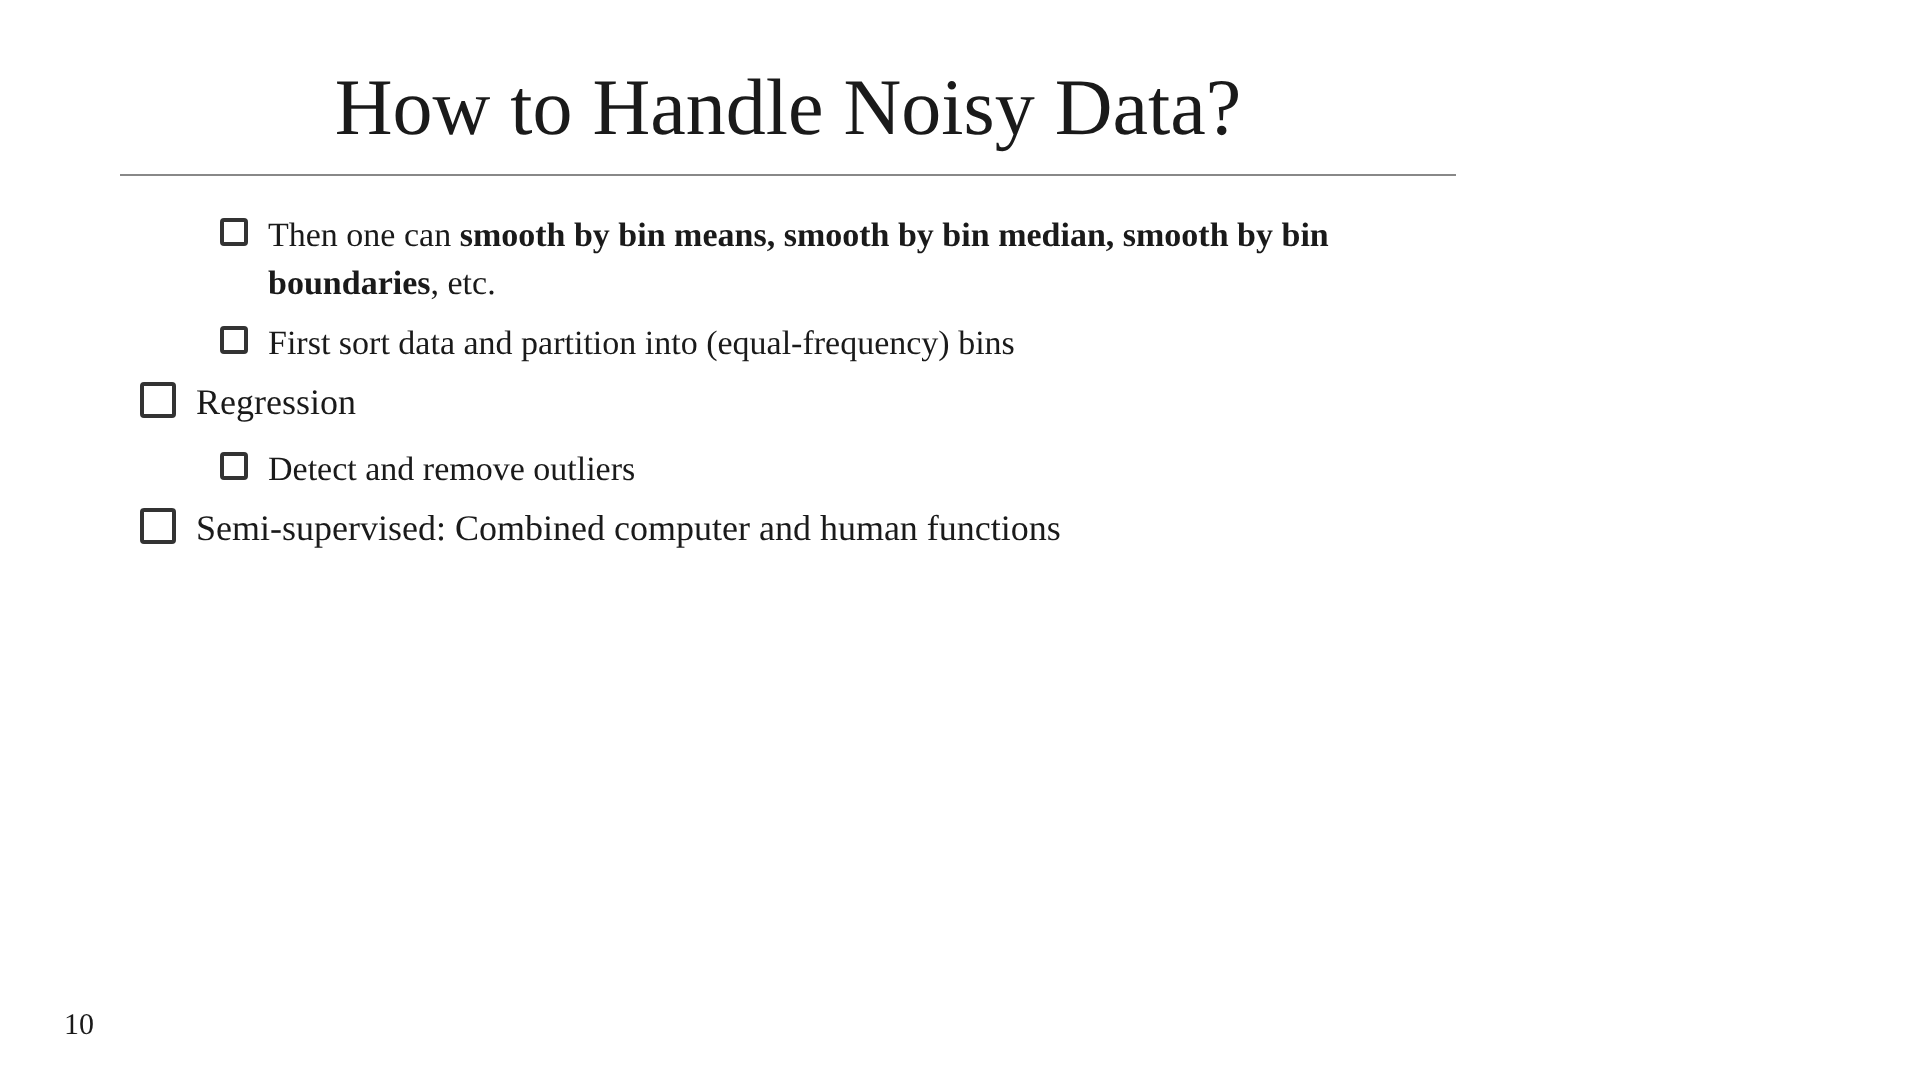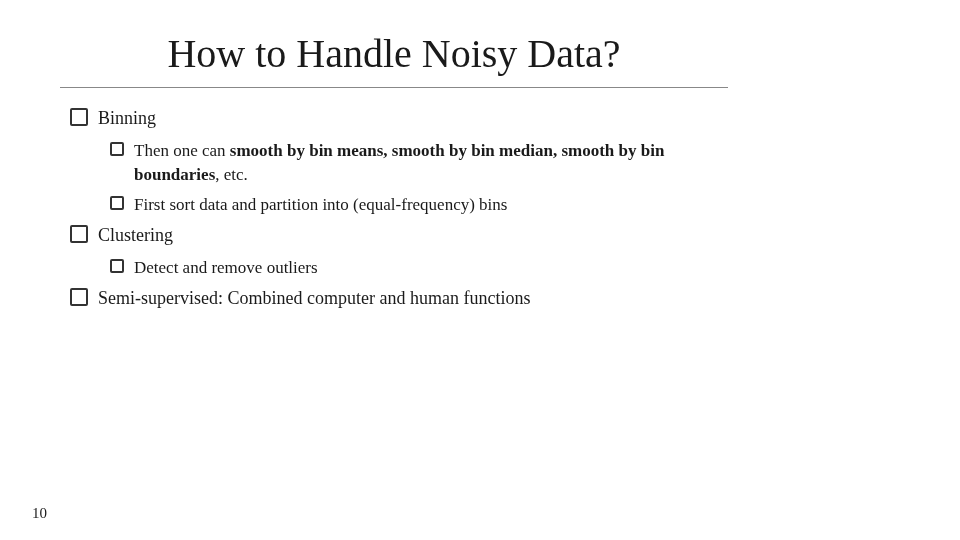--- a/index.html
+++ b/index.html
@@ -100,40 +100,36 @@
   </style>
 </head>
 <body>
 
 <div class="slide">
   <h1 class="title">How to Handle Noisy Data?</h1>
   <hr class="divider">
 
   <div class="content">
 
-    <div class="level1">
-      <span class="bullet"></span>
-      <span class="text-content">Binning</span>
-    </div>
 
     <div class="level2">
       <span class="bullet-small"></span>
       <span class="text-content">Then one can <span class="bold">smooth by bin means, smooth by bin median, smooth by bin boundaries</span>, etc.</span>
     </div>
 
     <div class="level2">
       <span class="bullet-small"></span>
       <span class="text-content">First sort data and partition into (equal-frequency) bins</span>
     </div>
 
 
 
     <div class="level1">
       <span class="bullet"></span>
-      <span class="text-content">Clustering</span>
+      <span class="text-content">Regression</span>
     </div>
 
     <div class="level2">
       <span class="bullet-small"></span>
       <span class="text-content">Detect and remove outliers</span>
     </div>
 
     <div class="level1">
       <span class="bullet"></span>
       <span class="text-content">Semi-supervised: Combined computer and human functions</span>

